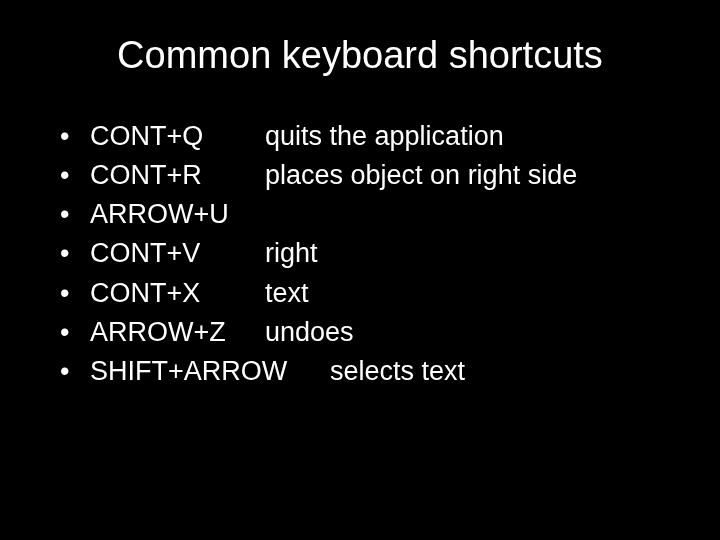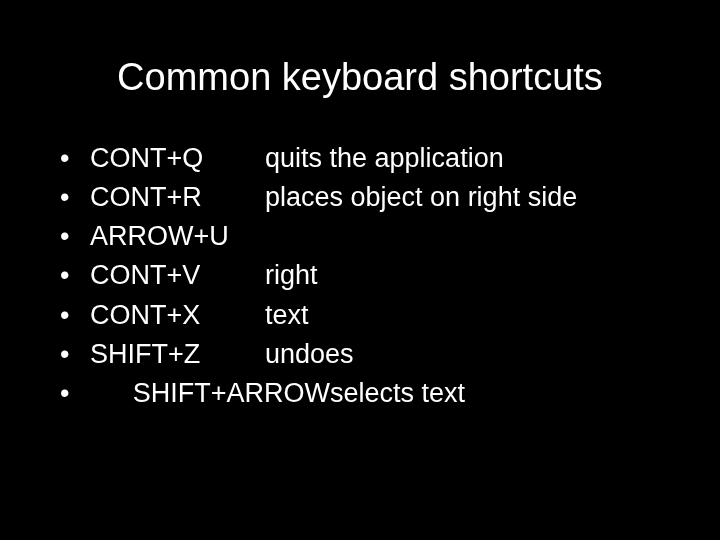--- a/index.html
+++ b/index.html
@@ -11,21 +11,21 @@
       width: 720px;
       height: 540px;
       background: #000000;
       color: #ffffff;
       font-family: Arial, Helvetica, sans-serif;
       overflow: hidden;
     }
     .slide {
       width: 100%;
       height: 100%;
-      padding: 46px 50px;
+      padding: 24px 50px;
     }
     .title {
       font-size: 38px;
       font-weight: normal;
       text-align: center;
       margin-bottom: 40px;
       margin-top: 10px;
     }
     .list {
       list-style: none;
@@ -46,21 +46,20 @@
       flex: 1;
       display: flex;
     }
     .shortcut {
       display: inline-block;
       min-width: 175px;
     }
     .shortcut-wide {
       display: inline-block;
       min-width: 240px;
-      text-align: right;
     }
     .description {
       display: inline-block;
       text-align: right;
     }
   </style>
 </head>
 <body>
 
 <div class="slide">
@@ -96,21 +95,21 @@
     <li class="list-item">
       <span class="bullet">•</span>
       <span class="content">
         <span class="shortcut">CONT+X</span>
         <span class="description">text</span>
       </span>
     </li>
     <li class="list-item">
       <span class="bullet">•</span>
       <span class="content">
-        <span class="shortcut">SHIFT+Z</span>
+        <span class="shortcut">ARROW+Z</span>
         <span class="description">undoes</span>
       </span>
     </li>
     <li class="list-item">
       <span class="bullet">•</span>
       <span class="content">
         <span class="shortcut-wide">SHIFT+ARROW</span>
         <span class="description">selects text</span>
       </span>
     </li>

